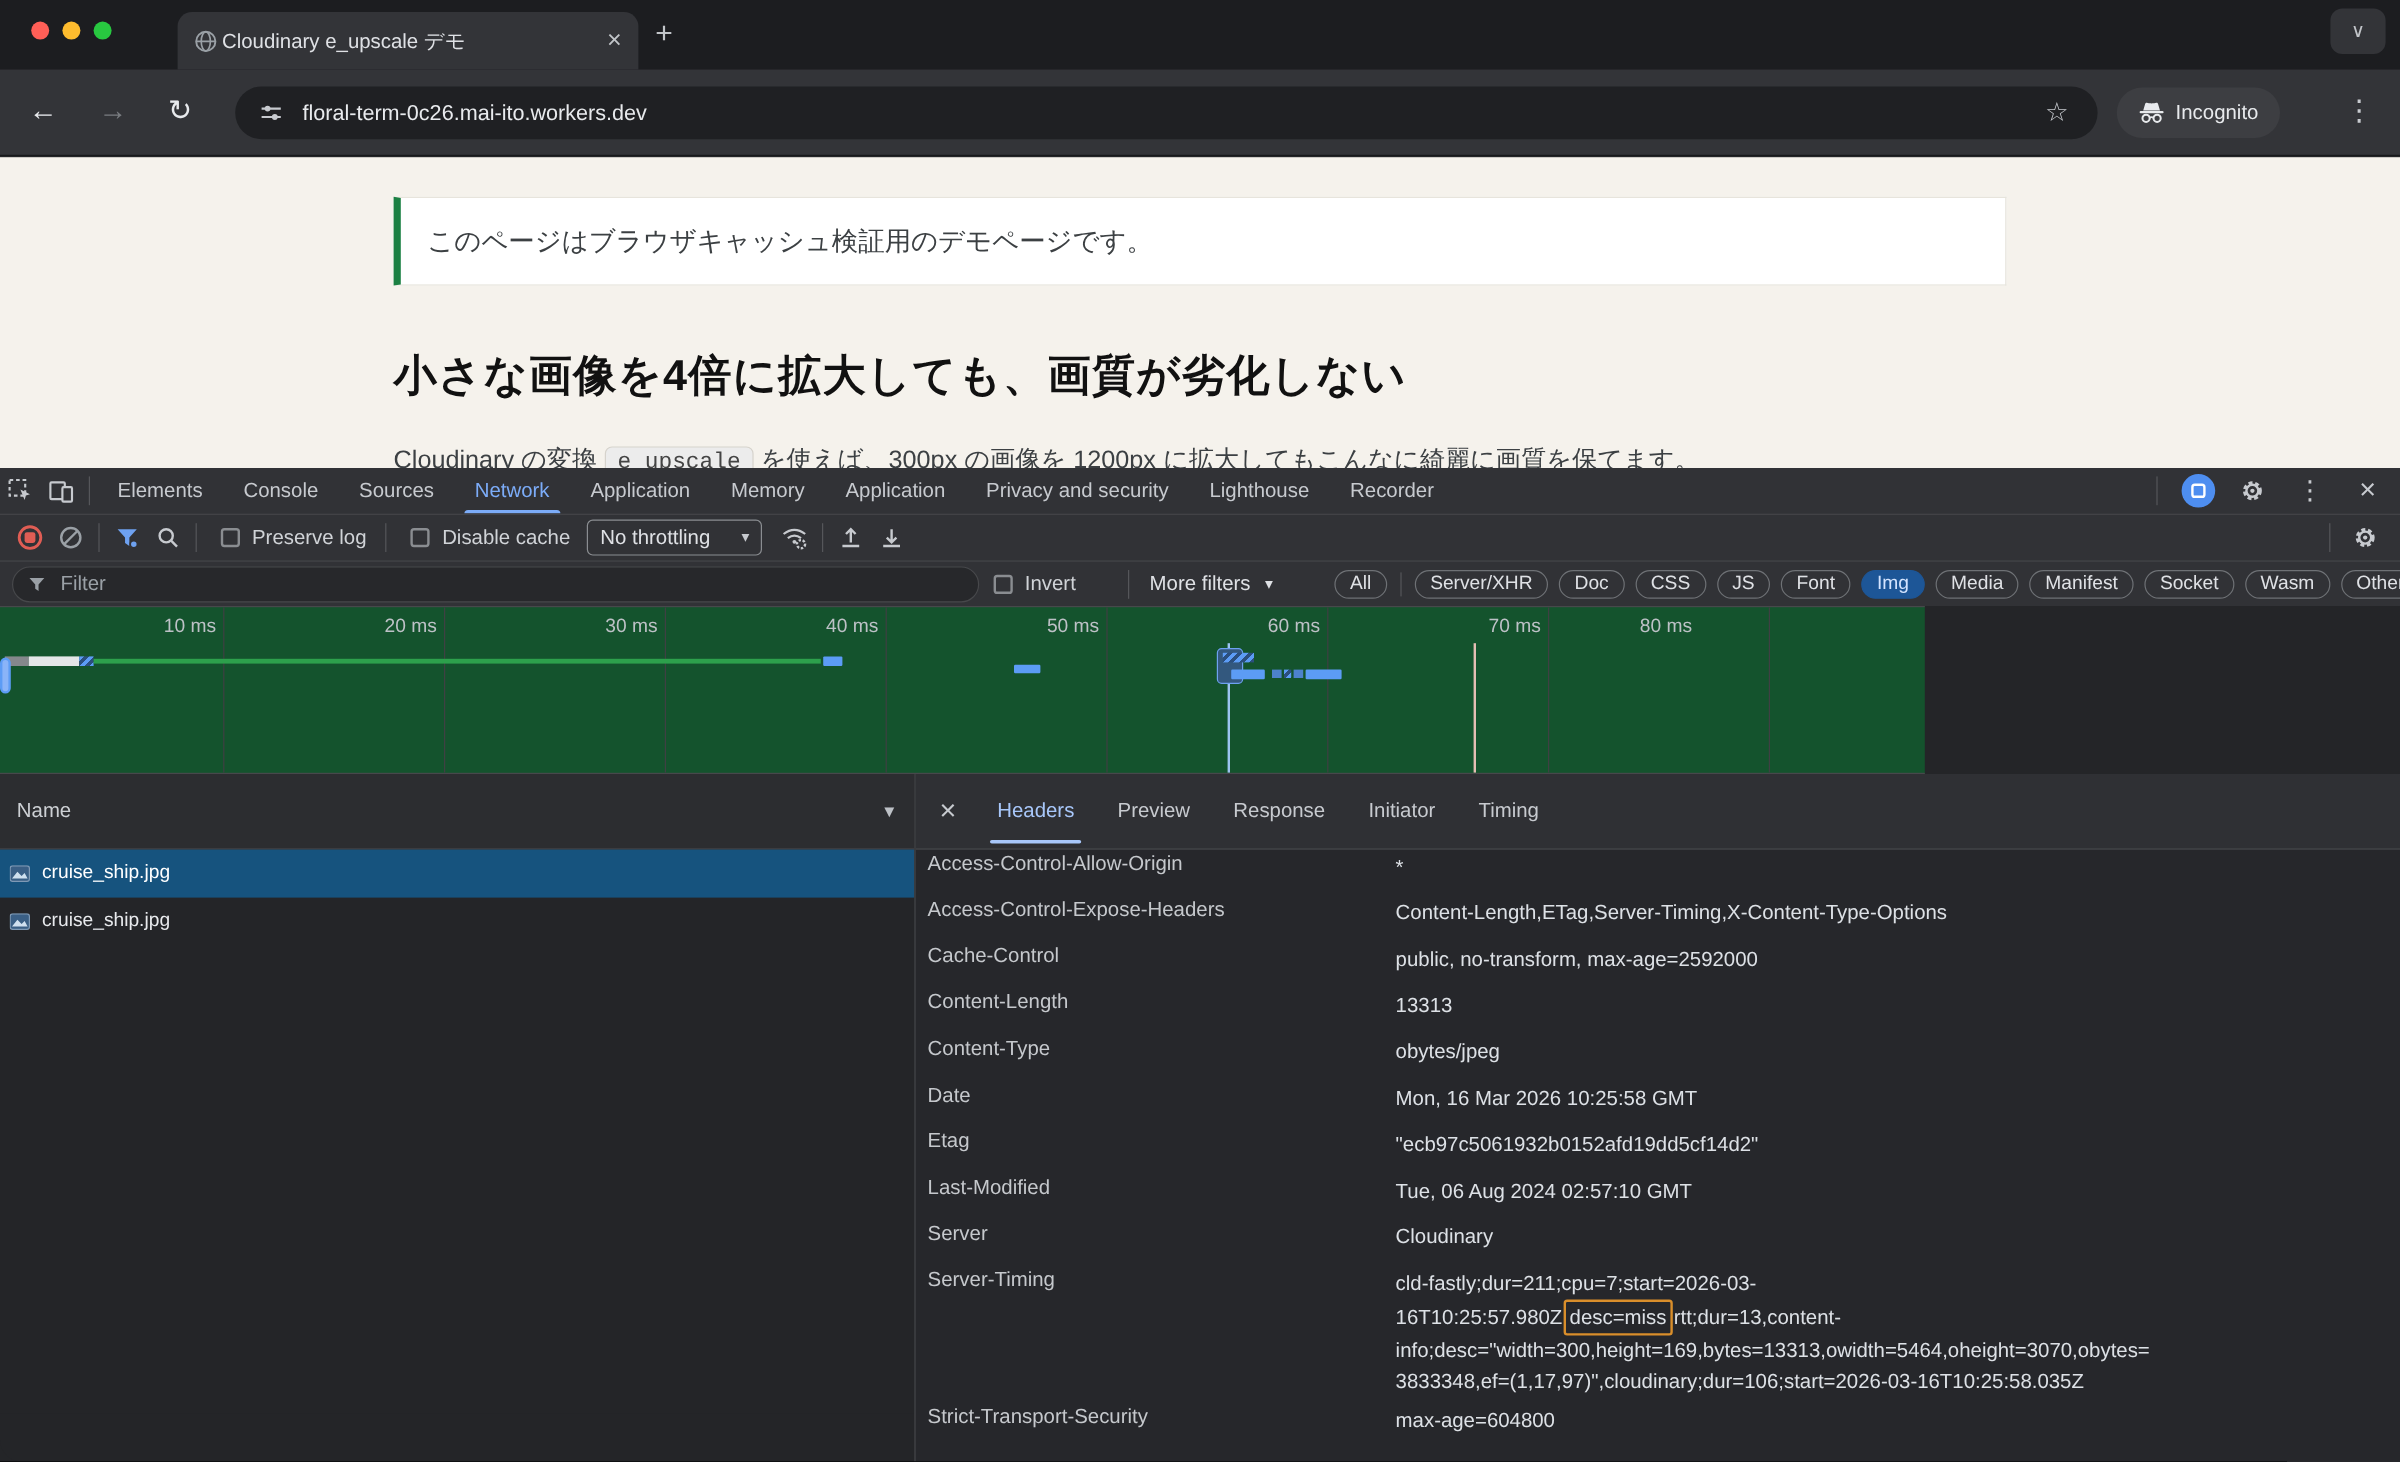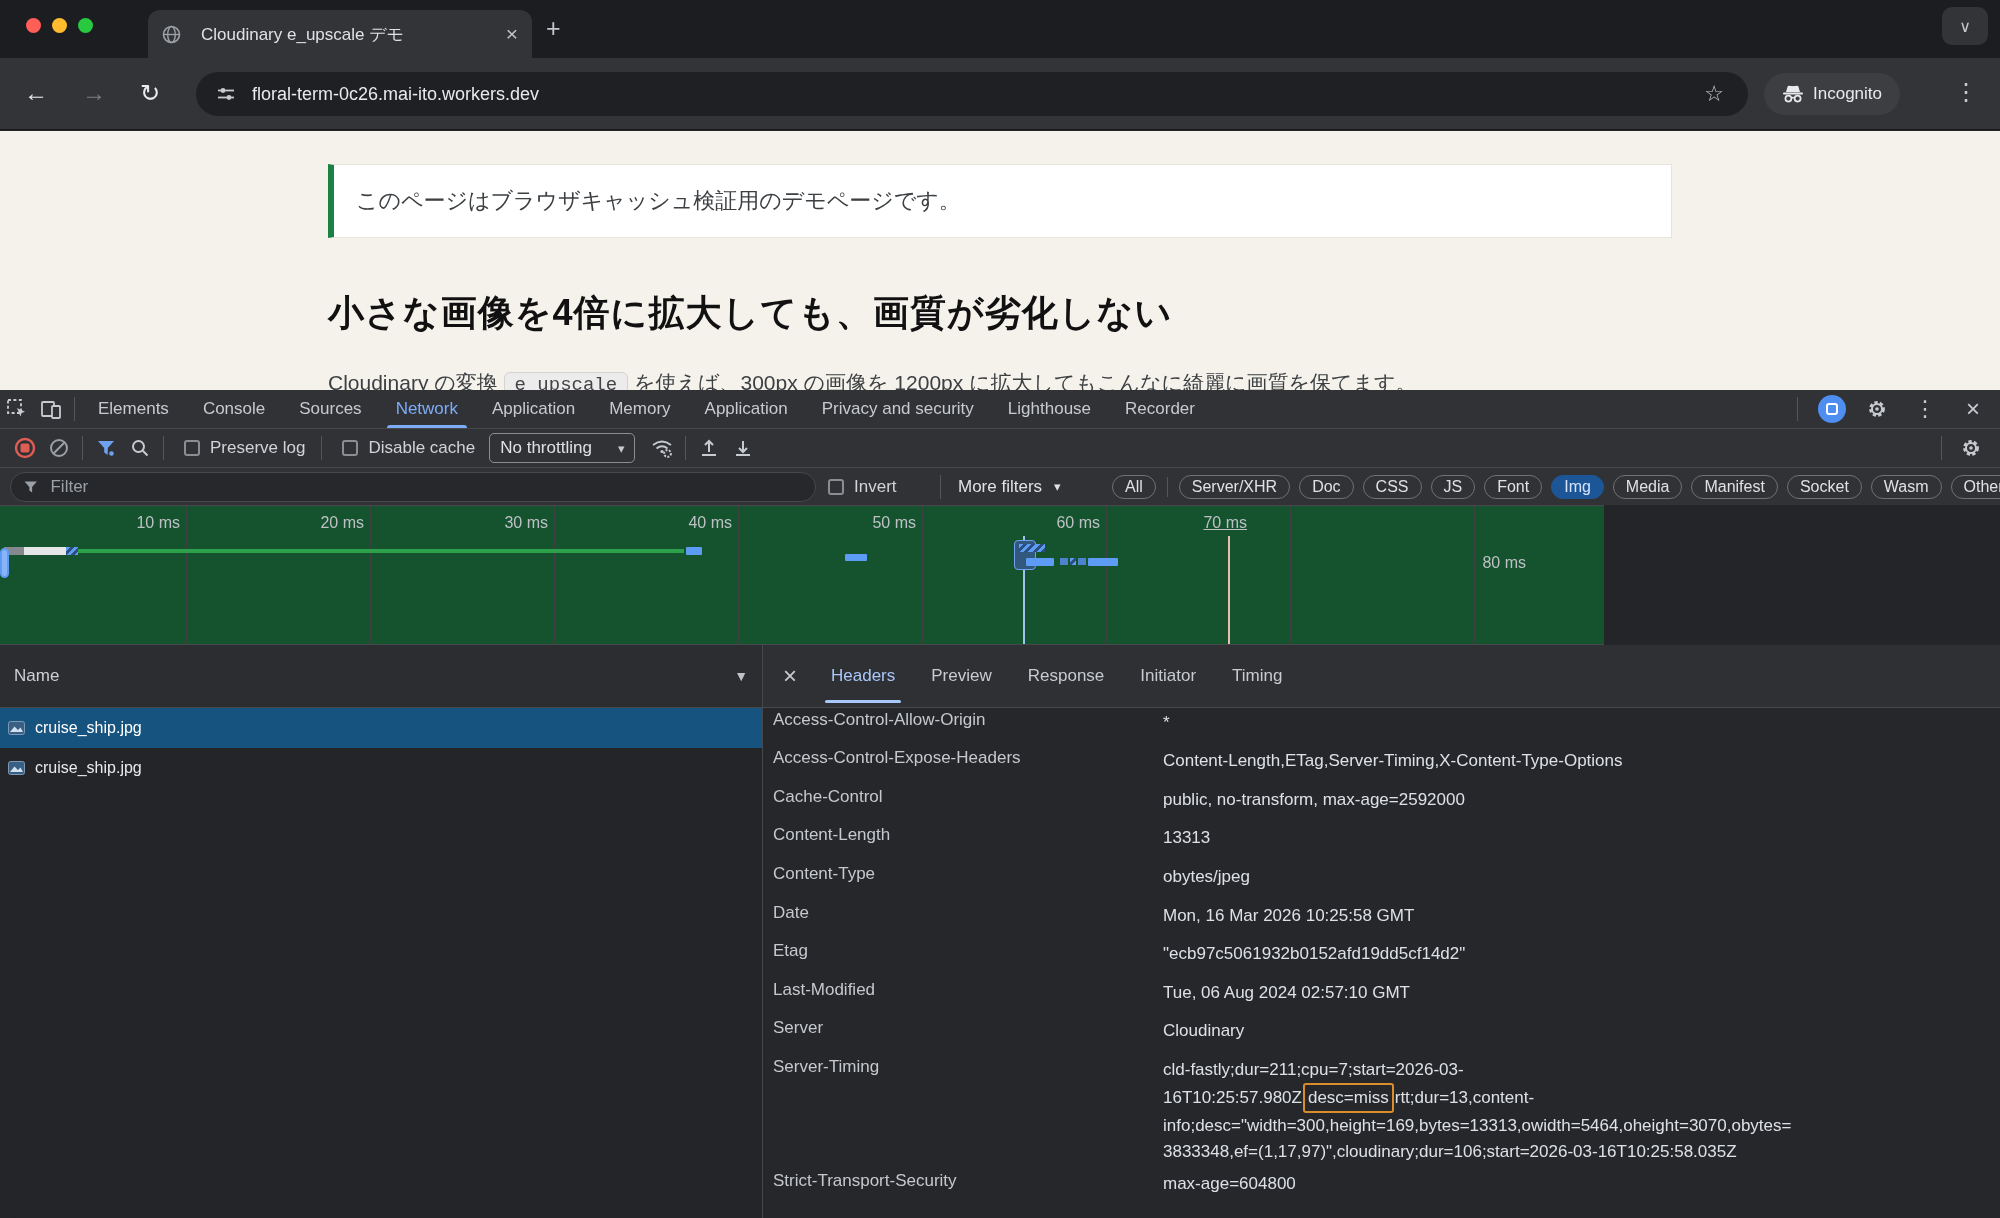--- a/index.html
+++ b/index.html
@@ -3,21 +3,21 @@
 <meta charset="utf-8">
 <style>
   html,body{margin:0;padding:0;background:#000;}
   *{box-sizing:border-box;font-family:"Liberation Sans","DejaVu Sans",sans-serif;}
   #stage{position:relative;width:2000px;height:1218px;overflow:hidden;background:#242528;}
 
   
   #tabstrip{position:absolute;left:0;top:0;width:2000px;height:58px;background:#1c1d20;}
   .tl{position:absolute;top:18px;width:15px;height:15px;border-radius:50%;}
   #tab-active{position:absolute;left:148px;top:10px;width:384px;height:48px;background:#333438;border-radius:12px 12px 0 0;display:flex;align-items:center;padding:0 14px;}
-  #tab-title{color:#dfe1e5;font-size:17px;margin-left:20px;white-space:nowrap;overflow:hidden;flex:1;}
+  #tab-title{color:#dfe1e5;font-size:17px;margin-left:4px;white-space:nowrap;overflow:hidden;flex:1;}
   .tab-close{color:#c2c5c9;font-size:21px;margin-left:10px;cursor:default;}
   #newtab-btn{position:absolute;left:546px;top:16px;color:#c2c5c9;font-size:25px;line-height:25px;}
   #tabsearch{position:absolute;left:1942px;top:7px;width:46px;height:38px;background:#333438;border-radius:10px;color:#c2c5c9;display:flex;align-items:center;justify-content:center;font-size:16px;}
   #toolbar{position:absolute;left:0;top:58px;width:2000px;height:72px;background:#333438;border-bottom:1px solid #17181a;}
   .navbtn{position:absolute;top:20px;font-size:24px;line-height:30px;color:#e8eaed;}
   #urlbar{position:absolute;left:196px;top:14px;width:1552px;height:44px;background:#1f2023;border-radius:22px;display:flex;align-items:center;padding:0 20px;}
   #url-text{color:#e8eaed;font-size:18px;margin-left:16px;flex:1;}
   #star-icon{color:#c7cacf;font-size:22px;margin-right:4px;}
   #incog{position:absolute;left:1764px;top:15px;height:42px;background:#3d3e42;border-radius:21px;display:flex;align-items:center;padding:0 18px;color:#e8eaed;font-size:17px;gap:9px;}
   #kebab-browser{position:absolute;left:1954px;top:20px;color:#c7cacf;font-size:24px;}
@@ -312,23 +312,23 @@
         <div class="tl-label" style="left: 254px;">20 ms</div>
         <div class="gridline" style="left: 554px;"></div>
         <div class="tl-label" style="left: 438px;">30 ms</div>
         <div class="gridline" style="left: 738px;"></div>
         <div class="tl-label" style="left: 622px;">40 ms</div>
         <div class="gridline" style="left: 922px;"></div>
         <div class="tl-label" style="left: 806px;">50 ms</div>
         <div class="gridline" style="left: 1106px;"></div>
         <div class="tl-label" style="left: 990px;">60 ms</div>
         <div class="gridline" style="left: 1290px;"></div>
-        <div class="tl-label" style="left: 1137px; text-decoration: underline;">70 ms</div>
+        <div class="tl-label" style="left: 1174px;">70 ms</div>
         <div class="gridline" style="left: 1474px;"></div>
-        <div class="tl-label" style="left: 1416px; margin-top: 40px;">80 ms</div>
+        <div class="tl-label" style="left: 1300px;">80 ms</div>
         <div class="gridline" style="left: 1658px;"></div>
         <div class="tl-label" style="left: 1542px;">90 ms</div>
         <div class="gridline" style="left: 1842px;"></div>
         <div class="tl-label" style="left: 1726px;">100 ms</div>
         <div class="tl-label" style="left: 1910px;">110 ms</div>
         <div class="evline" style="left: 1023px; background: rgb(157, 195, 240);"></div>
         <div class="evline" style="left: 1228px; background: rgb(229, 190, 180);"></div>
         <div class="wbar gray" style="left: 4px; top: 41px; width: 20px; height: 8px;"></div>
         <div class="wbar white" style="left: 24px; top: 41px; width: 42px; height: 8px;"></div>
         <div class="wbar hatch" style="left: 66px; top: 41px; width: 12px; height: 8px;"></div>

